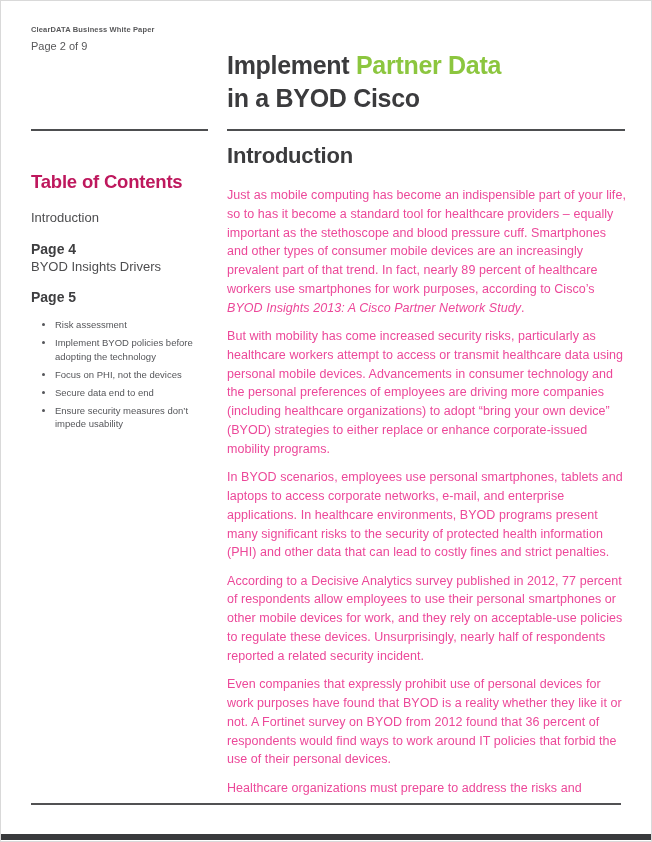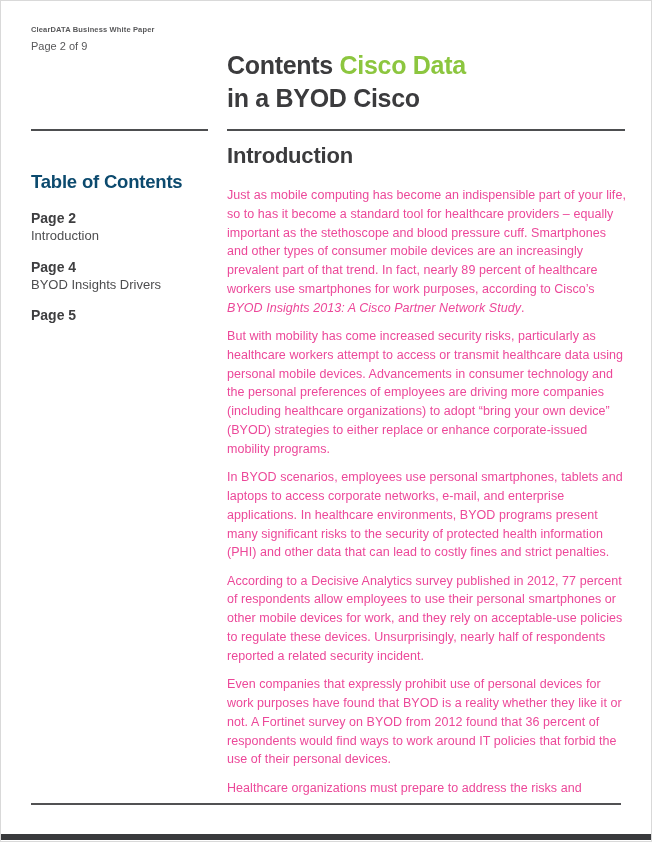--- a/index.html
+++ b/index.html
@@ -29,21 +29,21 @@
   }
   .doc-title .green { color: #8cc63f; }
 
   
   .rule-left  { position: absolute; left: 30px;  top: 128px; width: 177px; height: 2px; background: #4d4e50; }
   .rule-right { position: absolute; left: 226px; top: 128px; width: 398px; height: 2px; background: #4d4e50; }
 
   
   .toc { position: absolute; left: 30px; top: 170px; width: 182px; }
   .toc-heading {
-    font-size: 18.5px; font-weight: 700; color: #0c4a6e;
+    font-size: 18.5px; font-weight: 700; color: #be185d;
     letter-spacing: -0.2px; margin-bottom: 16px;
   }
   .toc-entry { margin-bottom: 12px; }
   .toc-entry .plabel { font-size: 14px; font-weight: 700; color: #3e3e40; line-height: 18px; }
   .toc-entry .etitle { font-size: 13px; color: #4d4d4f; line-height: 18.5px; white-space: pre-line; }
   .toc-bullets { margin: 8px 0 0 24px; padding: 0; }
   .toc-bullets li {
     font-size: 9.5px; color: #55565a; line-height: 13.5px;
     margin-bottom: 4.5px; white-space: pre-line; list-style: disc;
   }
@@ -67,43 +67,51 @@
 </head>
 <body>
 
 <div class="page">
 
   <header class="doc-header">
     <div class="l1">ClearDATA Business White Paper</div>
     <div class="l2">Page 2 of 9</div>
   </header>
 
-  <h1 class="doc-title"><span>Contents </span><span class="green">Cisco Data</span><br><span>in a BYOD Cisco</span></h1>
+  <h1 class="doc-title"><span>Implement </span><span class="green">Partner Data</span><br><span>in a BYOD Cisco</span></h1>
 
   <div class="rule-left"></div>
   <div class="rule-right"></div>
 
   <aside class="toc">
     <h2 class="toc-heading">Table of Contents</h2>
 
     <div class="toc-entry">
-      <div class="plabel">Page 2</div>
       <div class="etitle">Introduction</div>
     </div>
 
     <div class="toc-entry">
       <div class="plabel">Page 4</div>
       <div class="etitle">BYOD Insights Drivers</div>
     </div>
 
 
     <div class="toc-entry">
       <div class="plabel">Page 5</div>
     </div>
 
+    <ul class="toc-bullets">
+      <li>Risk assessment</li>
+      <li>Implement BYOD policies before
+adopting the technology</li>
+      <li>Focus on PHI, not the devices</li>
+      <li>Secure data end to end</li>
+      <li>Ensure security measures don’t
+impede usability</li>
+    </ul>
   </aside>
 
   <main class="content">
     <h2 class="section-heading">Introduction</h2>
 
     <p><span>Just as mobile computing has become an indispensible part of your life, so to has it become a standard tool for healthcare providers – equally important as the stethoscope and blood pressure cuff. Smartphones and other types of consumer mobile devices are an increasingly prevalent part of that trend. In fact, nearly 89 percent of healthcare workers use smartphones for work purposes, according to Cisco’s </span><em>BYOD Insights 2013: A Cisco Partner Network Study</em><span>.</span></p>
 
     <p>But with mobility has come increased security risks, particularly as healthcare workers attempt to access or transmit healthcare data using personal mobile devices. Advancements in consumer technology and the personal preferences of employees are driving more companies (including healthcare organizations) to adopt “bring your own device” (BYOD) strategies to either replace or enhance corporate-issued mobility programs.</p>
     <p>In BYOD scenarios, employees use personal smartphones, tablets and laptops to access corporate networks, e-mail, and enterprise applications. In healthcare environments, BYOD programs present many significant risks to the security of protected health information (PHI) and other data that can lead to costly fines and strict penalties.</p>
     <p>According to a Decisive Analytics survey published in 2012, 77 percent of respondents allow employees to use their personal smartphones or other mobile devices for work, and they rely on acceptable-use policies to regulate these devices. Unsurprisingly, nearly half of respondents reported a related security incident.</p>

